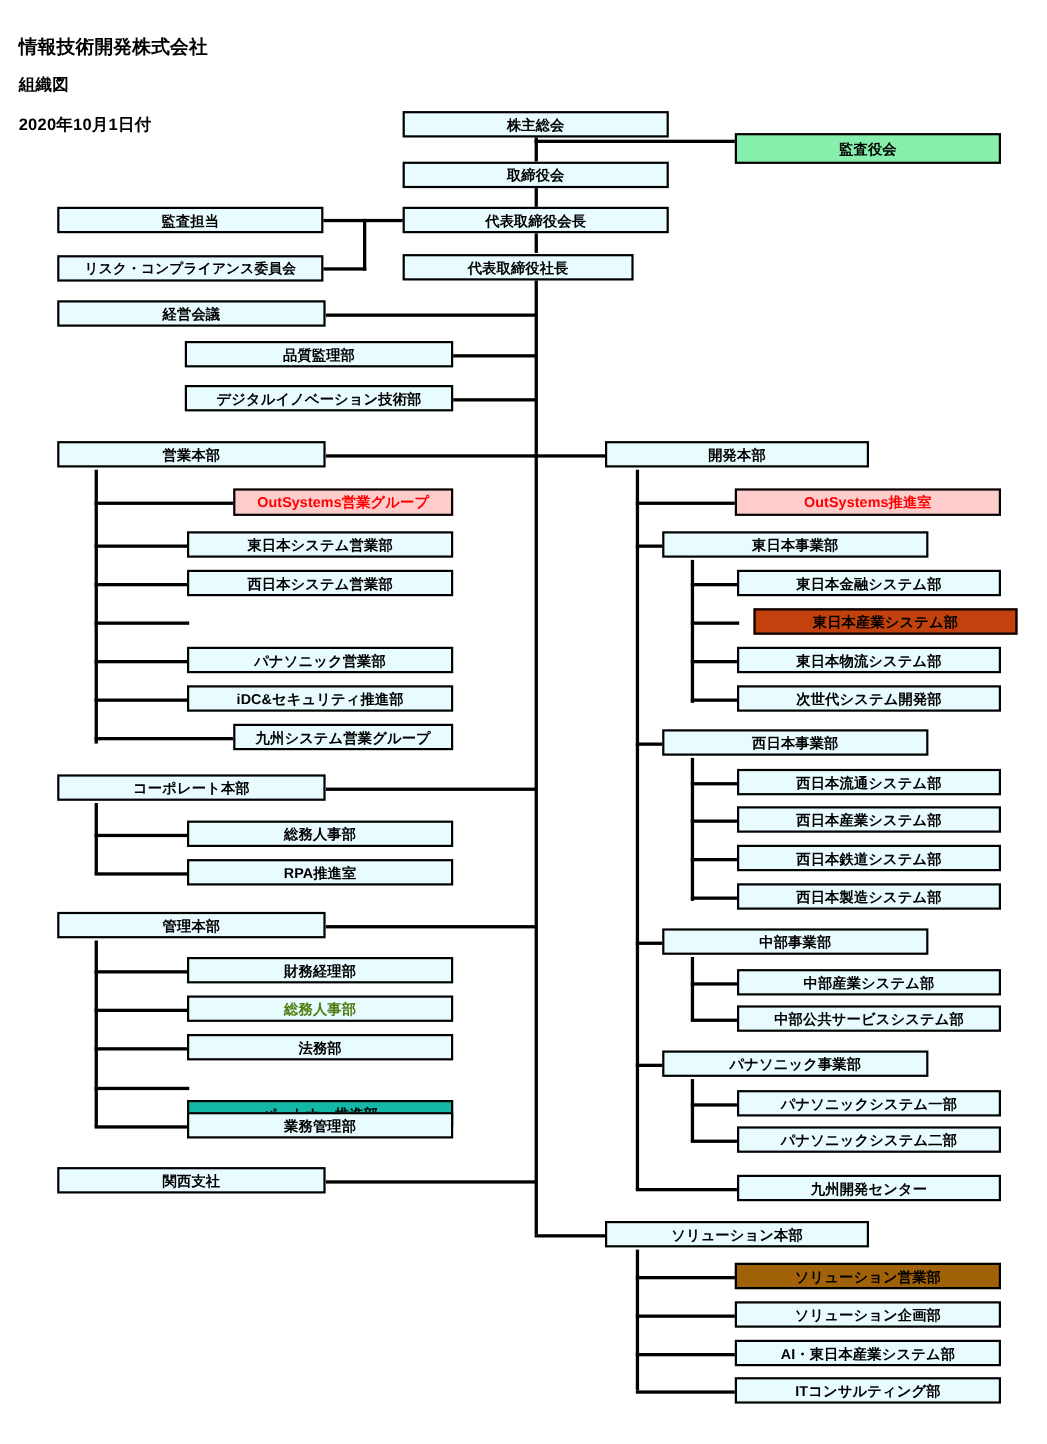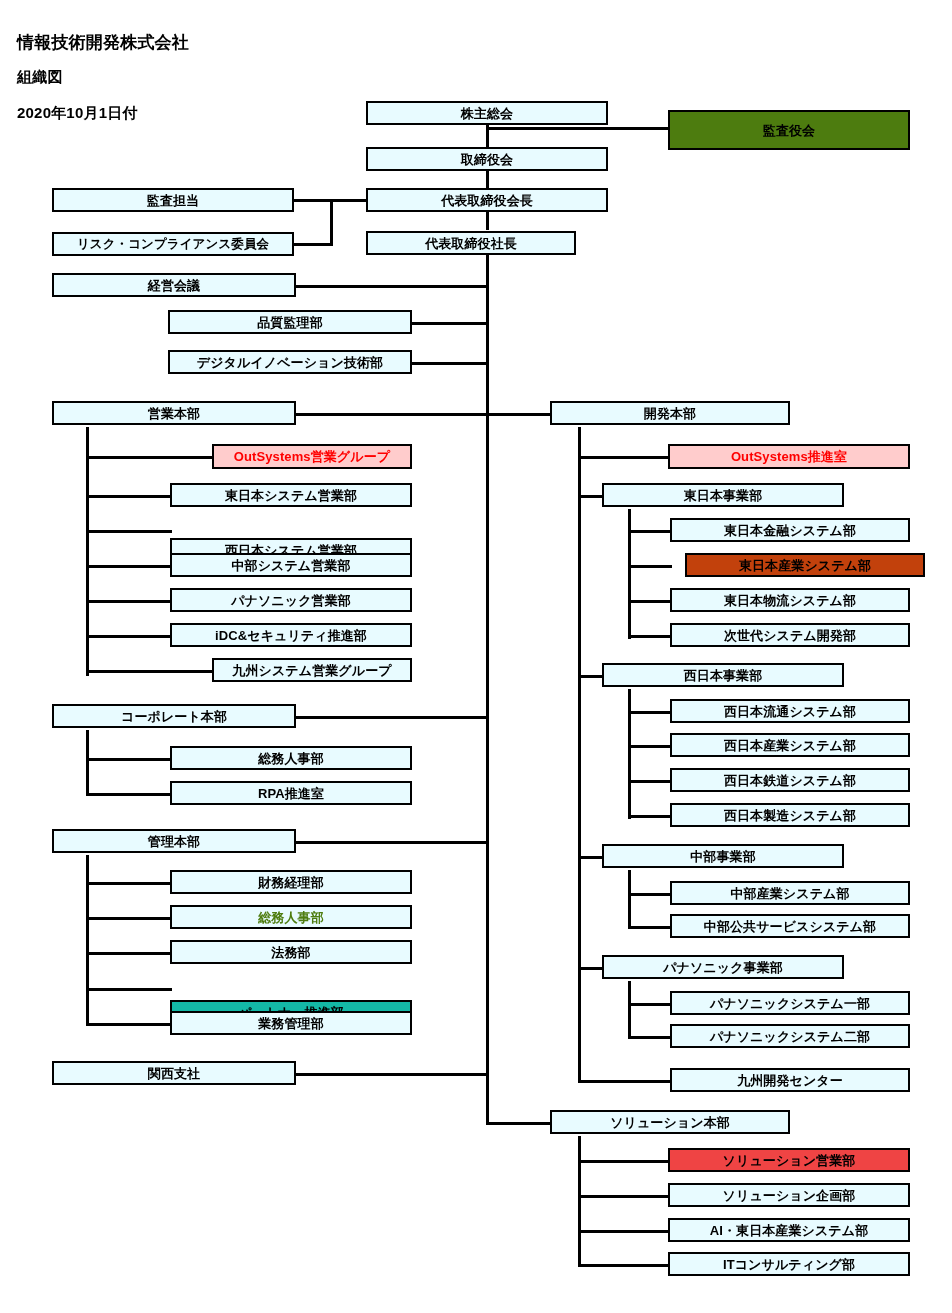--- a/index.html
+++ b/index.html
@@ -142,21 +142,21 @@
   <div class="ln h" style="left: 628px; top: 1036px; width: 44px; background: rgb(0, 0, 0);"></div>
 
   <div class="ln v" style="left: 578px; top: 1136px; height: 128px; background: rgb(0, 0, 0);"></div>
   <div class="ln h" style="left: 578px; top: 1160px; width: 92px; background: rgb(0, 0, 0);"></div>
   <div class="ln h" style="left: 578px; top: 1195px; width: 92px; background: rgb(0, 0, 0);"></div>
   <div class="ln h" style="left: 578px; top: 1230px; width: 92px; background: rgb(0, 0, 0);"></div>
   <div class="ln h" style="left: 578px; top: 1264px; width: 92px; background: rgb(0, 0, 0);"></div>
 
   <div class="box" style="left: 366px; top: 101px; width: 242px; height: 24px; background: rgb(232, 251, 255); color: rgb(0, 0, 0); border-color: rgb(0, 0, 0);">株主総会</div>
 
-  <div class="box" style="left: 668px; top: 110px; width: 242px; height: 40px; background: #4d7c0f; color: rgb(0, 0, 0); border-color: rgb(0, 0, 0);">監査役会</div>
+  <div class="box" style="left: 668px; top: 121px; width: 242px; height: 28px; background: #86efac; color: rgb(0, 0, 0); border-color: rgb(0, 0, 0);">監査役会</div>
 
   <div class="box" style="left: 366px; top: 147px; width: 242px; height: 24px; background: rgb(232, 251, 255); color: rgb(0, 0, 0); border-color: rgb(0, 0, 0);">取締役会</div>
 
   <div class="box" style="left: 52px; top: 188px; width: 242px; height: 24px; background: rgb(232, 251, 255); color: rgb(0, 0, 0); border-color: rgb(0, 0, 0);">監査担当</div>
 
   <div class="box" style="left: 366px; top: 188px; width: 242px; height: 24px; background: rgb(232, 251, 255); color: rgb(0, 0, 0); border-color: rgb(0, 0, 0);">代表取締役会長</div>
 
   <div class="box small" style="left: 52px; top: 232px; width: 242px; height: 24px; background: rgb(232, 251, 255); color: rgb(0, 0, 0); border-color: rgb(0, 0, 0);">リスク・コンプライアンス委員会</div>
 
   <div class="box" style="left: 366px; top: 231px; width: 210px; height: 24px; background: rgb(232, 251, 255); color: rgb(0, 0, 0); border-color: rgb(0, 0, 0);">代表取締役社長</div>
@@ -172,25 +172,24 @@
   <div class="box" style="left: 550px; top: 401px; width: 240px; height: 24px; background: rgb(232, 251, 255); color: rgb(0, 0, 0); border-color: rgb(0, 0, 0);">開発本部</div>
 
   <div class="box pink" style="left: 212px; top: 444px; width: 200px; height: 25px; background: rgb(255, 204, 204); color: rgb(255, 0, 0); border-color: rgb(0, 0, 0);">OutSystems営業グループ</div>
 
   <div class="box pink" style="left: 668px; top: 444px; width: 242px; height: 25px; background: rgb(255, 204, 204); color: rgb(255, 0, 0); border-color: rgb(0, 0, 0);">OutSystems推進室</div>
 
   <div class="box" style="left: 170px; top: 483px; width: 242px; height: 24px; background: rgb(232, 251, 255); color: rgb(0, 0, 0); border-color: rgb(0, 0, 0);">東日本システム営業部</div>
 
   <div class="box" style="left: 602px; top: 483px; width: 242px; height: 24px; background: rgb(232, 251, 255); color: rgb(0, 0, 0); border-color: rgb(0, 0, 0);">東日本事業部</div>
 
-  <div class="box" style="left: 170px; top: 518px; width: 242px; height: 24px; background: rgb(232, 251, 255); color: rgb(0, 0, 0); border-color: rgb(0, 0, 0); margin-top: 20px;">西日本システム営業部</div>
+  <div class="box" style="left: 170px; top: 518px; width: 242px; height: 24px; background: rgb(232, 251, 255); color: rgb(0, 0, 0); border-color: rgb(0, 0, 0);">西日本システム営業部</div>
 
   <div class="box" style="left: 670px; top: 518px; width: 240px; height: 24px; background: rgb(232, 251, 255); color: rgb(0, 0, 0); border-color: rgb(0, 0, 0);">東日本金融システム部</div>
 
-  <div class="box" style="left: 170px; top: 553px; width: 242px; height: 24px; background: rgb(232, 251, 255); color: rgb(0, 0, 0); border-color: rgb(0, 0, 0);">中部システム営業部</div>
 
   <div class="box" style="left: 685px; top: 553px; width: 240px; height: 24px; background: #c2410c; color: rgb(0, 0, 0); border-color: rgb(0, 0, 0);">東日本産業システム部</div>
 
   <div class="box" style="left: 170px; top: 588px; width: 242px; height: 24px; background: rgb(232, 251, 255); color: rgb(0, 0, 0); border-color: rgb(0, 0, 0);">パナソニック営業部</div>
 
   <div class="box" style="left: 670px; top: 588px; width: 240px; height: 24px; background: rgb(232, 251, 255); color: rgb(0, 0, 0); border-color: rgb(0, 0, 0);">東日本物流システム部</div>
 
   <div class="box" style="left: 670px; top: 623px; width: 240px; height: 24px; background: rgb(232, 251, 255); color: rgb(0, 0, 0); border-color: rgb(0, 0, 0);">次世代システム開発部</div>
 
   <div class="box" style="left: 170px; top: 623px; width: 242px; height: 24px; background: rgb(232, 251, 255); color: rgb(0, 0, 0); border-color: rgb(0, 0, 0);">iDC&amp;セキュリティ推進部</div>
@@ -236,21 +235,21 @@
   <div class="box" style="left: 170px; top: 1011px; width: 242px; height: 24px; background: rgb(232, 251, 255); color: rgb(0, 0, 0); border-color: rgb(0, 0, 0);">業務管理部</div>
 
   <div class="box" style="left: 670px; top: 1024px; width: 240px; height: 24px; background: rgb(232, 251, 255); color: rgb(0, 0, 0); border-color: rgb(0, 0, 0);">パナソニックシステム二部</div>
 
   <div class="box" style="left: 670px; top: 1068px; width: 240px; height: 24px; background: rgb(232, 251, 255); color: rgb(0, 0, 0); border-color: rgb(0, 0, 0);">九州開発センター</div>
 
   <div class="box" style="left: 52px; top: 1061px; width: 244px; height: 24px; background: rgb(232, 251, 255); color: rgb(0, 0, 0); border-color: rgb(0, 0, 0);">関西支社</div>
 
   <div class="box" style="left: 550px; top: 1110px; width: 240px; height: 24px; background: rgb(232, 251, 255); color: rgb(0, 0, 0); border-color: rgb(0, 0, 0);">ソリューション本部</div>
 
-  <div class="box" style="left: 668px; top: 1148px; width: 242px; height: 24px; background: #ef4444; color: rgb(0, 0, 0); border-color: rgb(0, 0, 0);">ソリューション営業部</div>
+  <div class="box" style="left: 668px; top: 1148px; width: 242px; height: 24px; background: #a16207; color: rgb(0, 0, 0); border-color: rgb(0, 0, 0);">ソリューション営業部</div>
 
   <div class="box" style="left: 668px; top: 1183px; width: 242px; height: 24px; background: rgb(232, 251, 255); color: rgb(0, 0, 0); border-color: rgb(0, 0, 0);">ソリューション企画部</div>
 
   <div class="box" style="left: 668px; top: 1218px; width: 242px; height: 24px; background: rgb(232, 251, 255); color: rgb(0, 0, 0); border-color: rgb(0, 0, 0);">AI・東日本産業システム部</div>
 
   <div class="box" style="left: 668px; top: 1252px; width: 242px; height: 24px; background: rgb(232, 251, 255); color: rgb(0, 0, 0); border-color: rgb(0, 0, 0);">ITコンサルティング部</div>
 
 </div>
 
 </body></html>

